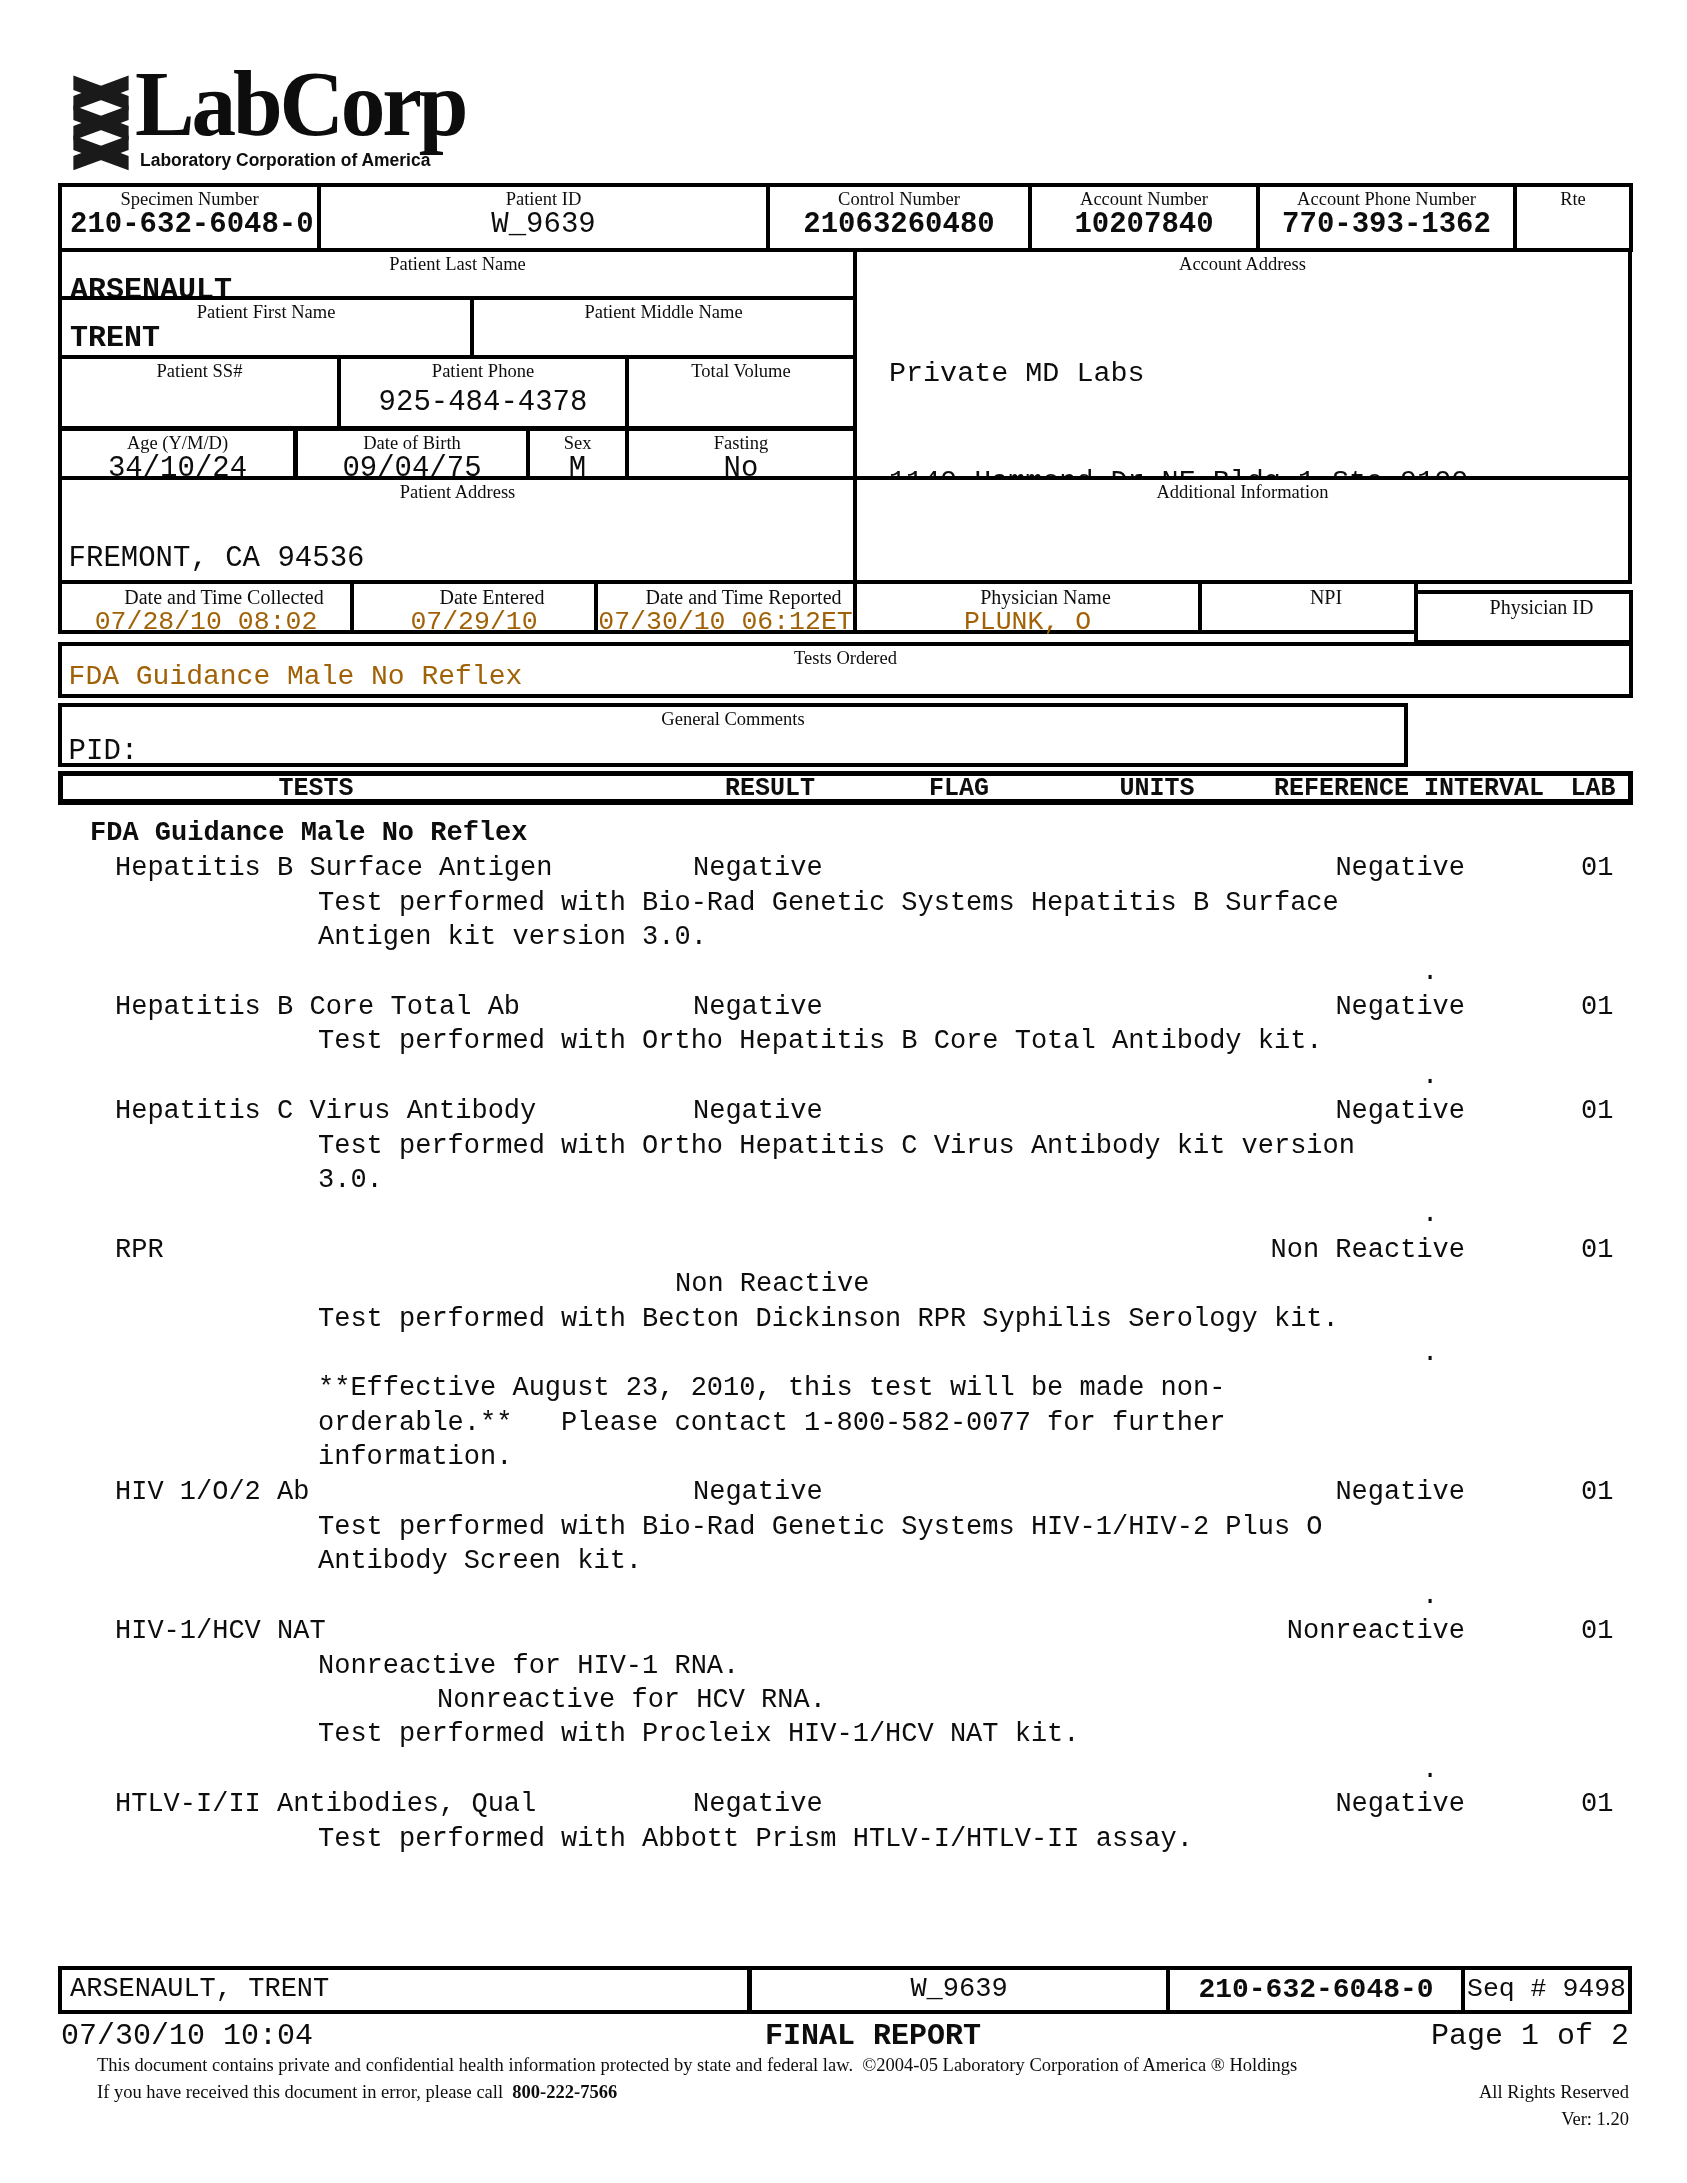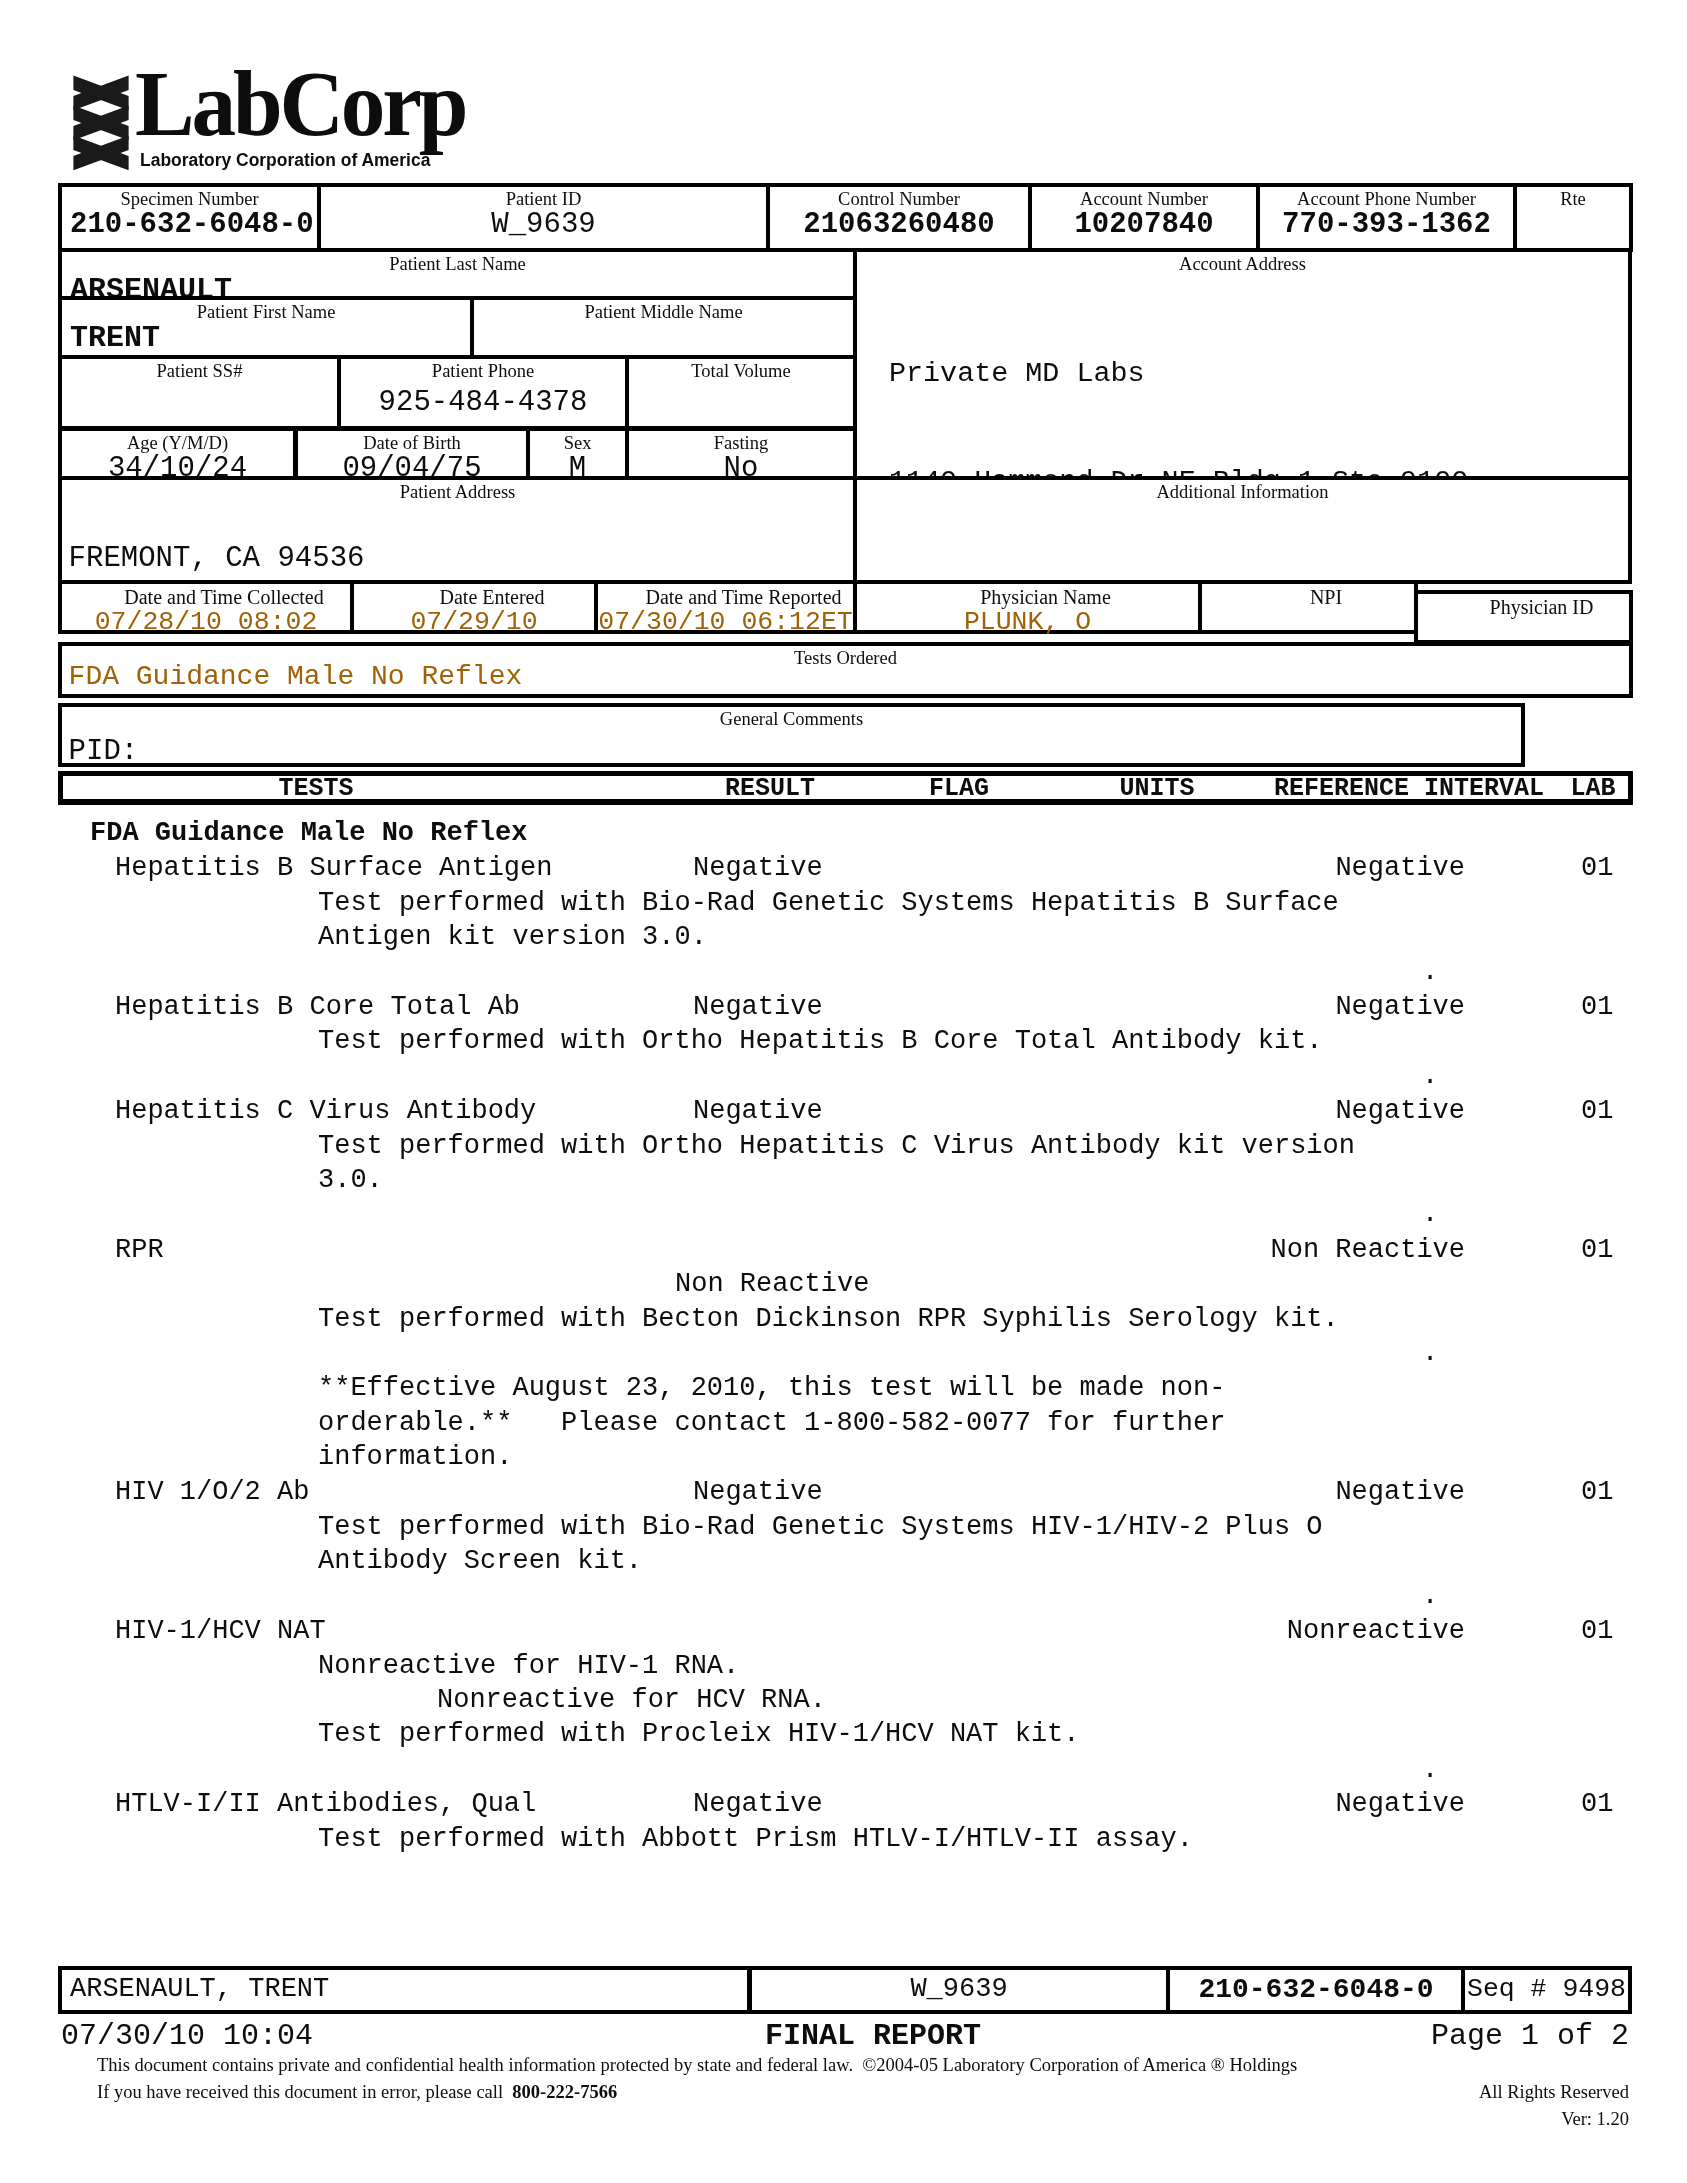--- a/index.html
+++ b/index.html
@@ -177,21 +177,21 @@
   </div>
   <div class="cell" style="left:1414px;top:580px;width:219px;height:54px;margin-top:10px;">
     <div class="lbl lbl-sm">Physician ID</div>
     <div class="val"></div>
   </div>
 
   <div class="cell" style="left:58px;top:642px;width:1575px;height:56px;">
     <div class="lbl">Tests Ordered</div>
     <div class="val val-gray" style="position:absolute;left:6.6px;bottom:1.3px;font-size:28px;">FDA Guidance Male No Reflex</div>
   </div>
-  <div class="cell" style="left:58px;top:703px;width:1467px;height:64px;">
+  <div class="cell" style="left:58px;top:703px;width:1350px;height:64px;">
     <div class="lbl">General Comments</div>
     <div class="val" style="position:absolute;left:6.6px;top:29px;text-align:left;">PID:</div>
   </div>
 
   <div id="res-header">
     <span style="left:253px;">TESTS</span>
     <span style="left:707px;">RESULT</span>
     <span style="left:896px;">FLAG</span>
     <span style="left:1094px;">UNITS</span>
     <span style="left:1346px;">REFERENCE INTERVAL</span>

